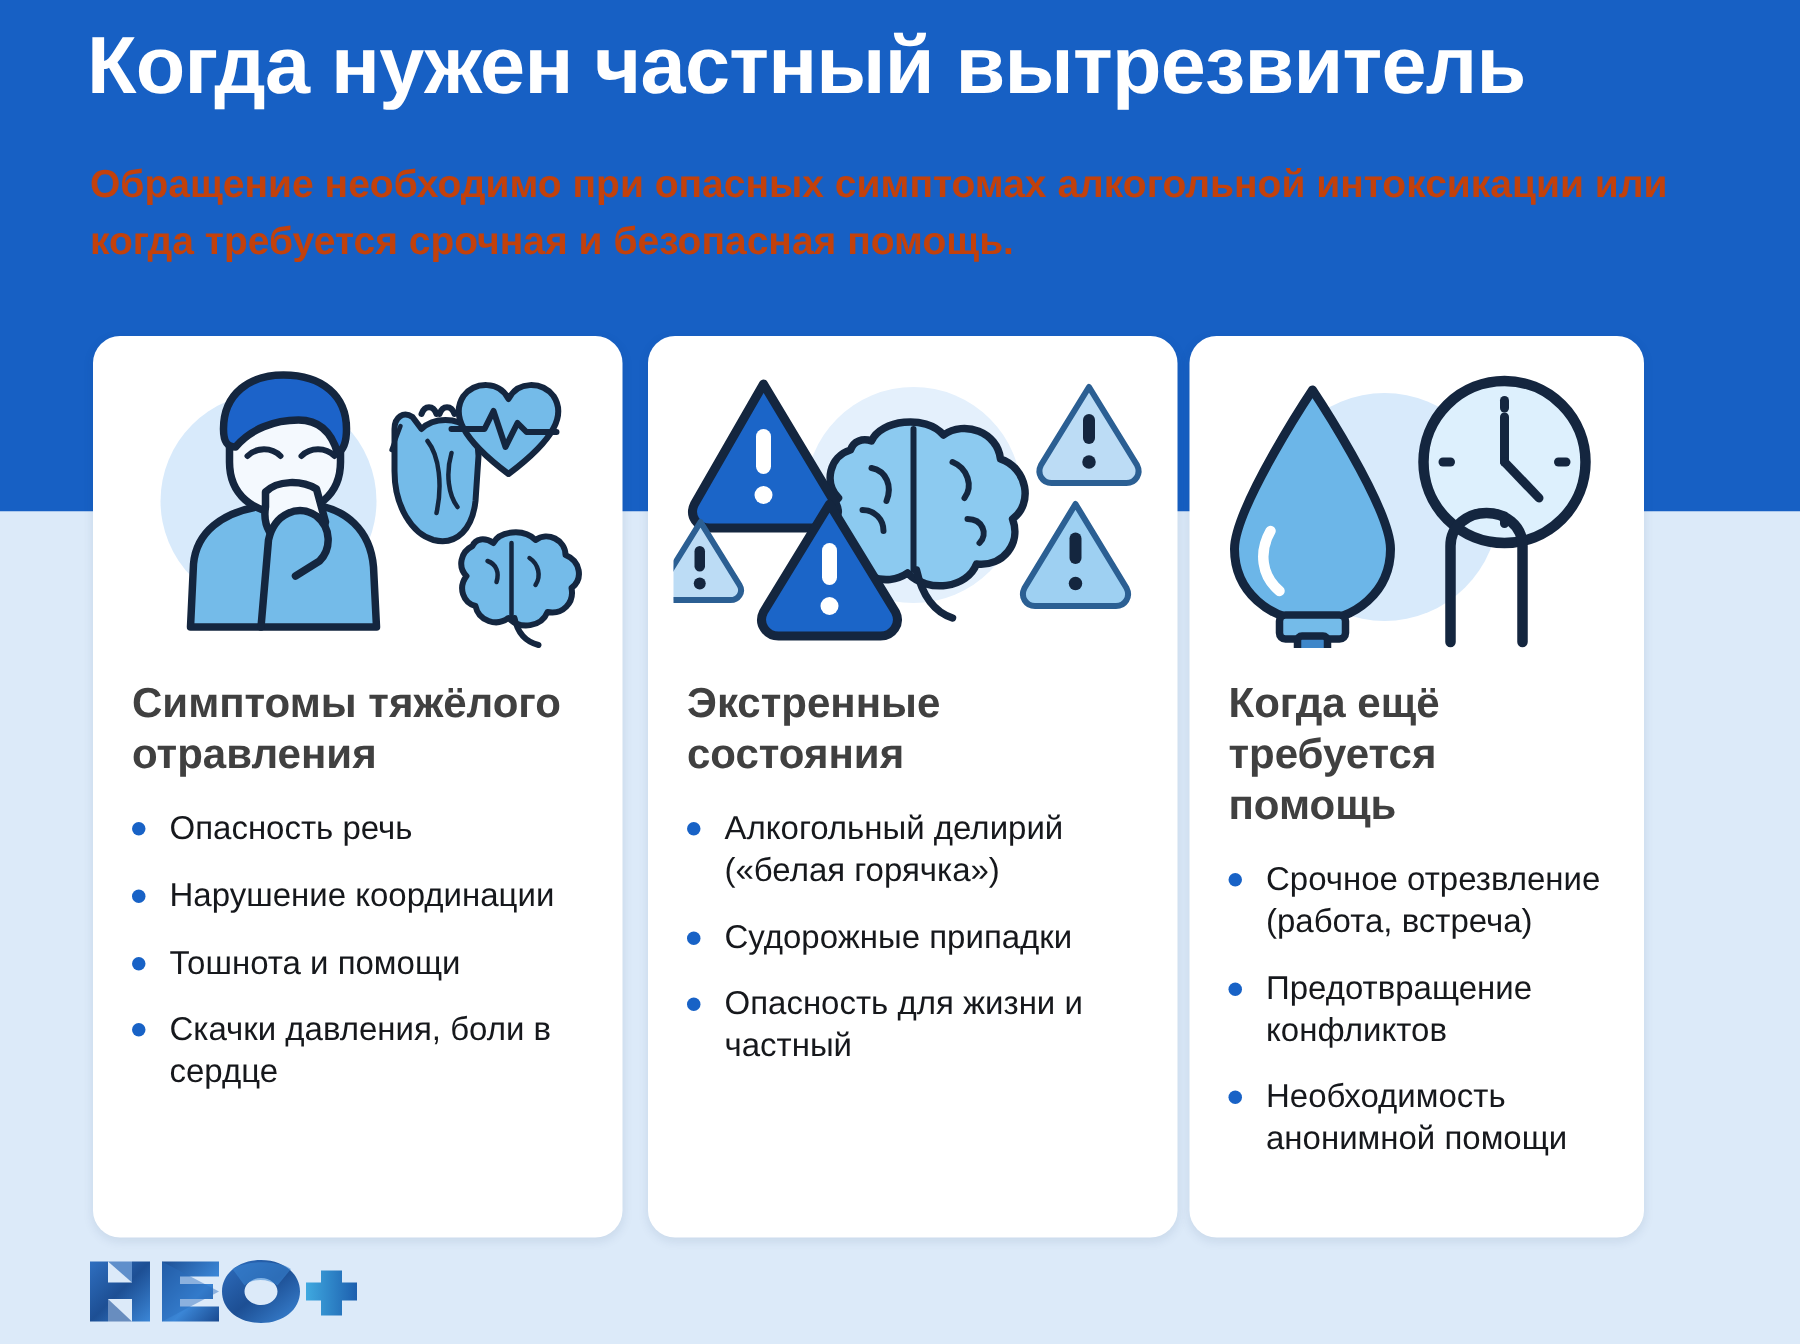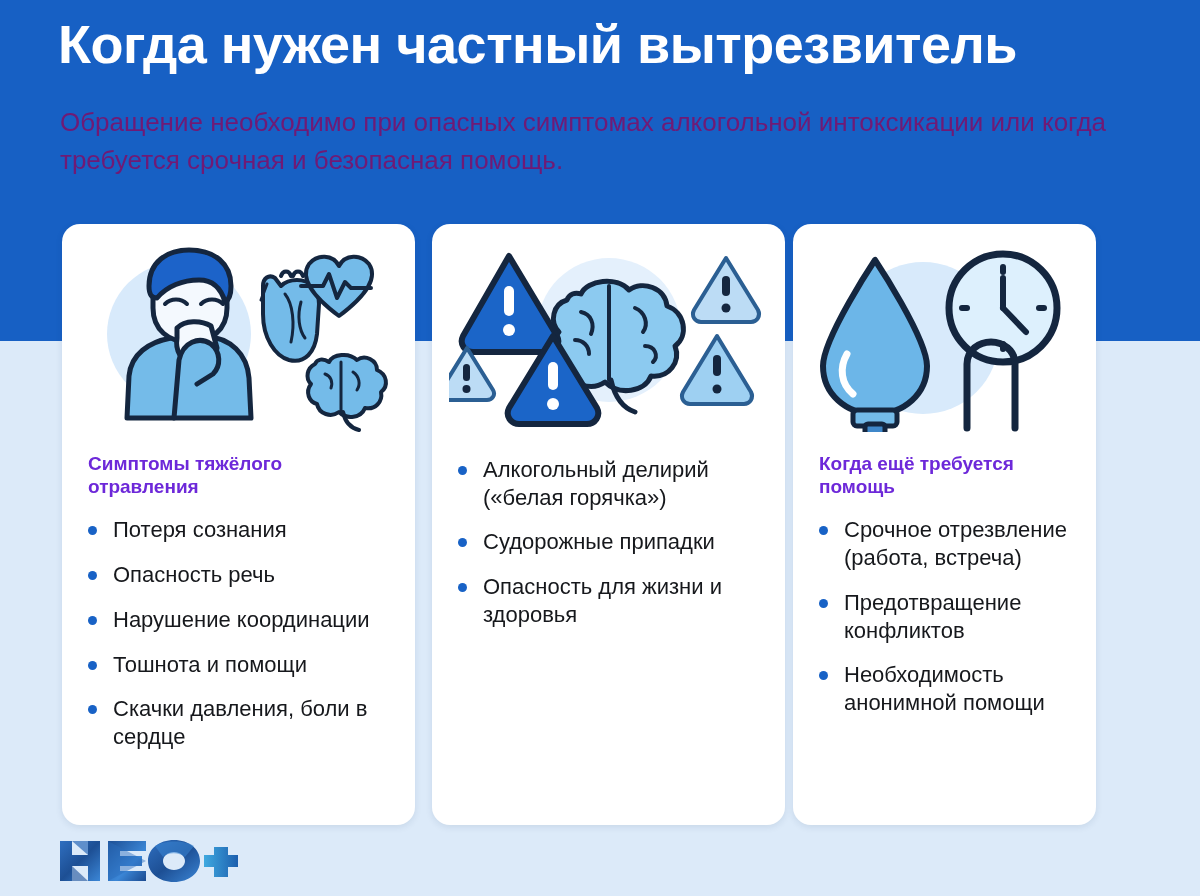--- a/index.html
+++ b/index.html
@@ -29,23 +29,23 @@
     position:absolute;left:58px;top:14px;width:1110px;
     color:#ffffff;
     font-size:54px;
     font-weight:bold;
     letter-spacing:-0.5px;
     line-height:1.12;
     white-space:nowrap;
   }
   .subtitle{
     position:absolute;left:60px;top:104px;width:1060px;
-    color:#701a75;
+    color:#c2410c;
     font-size:26px;
-    font-weight:normal;
+    font-weight:bold;
     line-height:1.45;
   }
 
   
   .cards{position:absolute;left:0;top:0;width:1200px;height:896px;}
   .card{
     position:absolute;
     top:224px;
     height:601px;
     background:#ffffff;
@@ -59,23 +59,23 @@
 
   .illus{
     position:relative;
     height:196px;
     margin:18px 0 0 0;
   }
   .illus svg{display:block;margin:0 auto;}
 
   .card-title{
     margin:14px 26px 0 26px;
-    font-size:19px;
+    font-size:28px;
     font-weight:bold;
-    color:#6d28d9;
+    color:#404040;
     line-height:1.22;
   }
   .bullets{
     list-style:none;
     margin:18px 22px 0 26px;
     padding:0;
   }
   .bullets li{
     position:relative;
     padding-left:25px;
@@ -150,21 +150,20 @@
             <path d="M236 122 C228 126 226 136 232 142 C226 150 230 160 238 162 C240 172 252 176 260 170 C268 178 282 176 286 166 C296 168 304 160 302 150 C310 144 308 132 298 128 C298 118 286 112 278 118 C270 110 254 112 250 120 C244 116 238 117 236 122 Z"></path>
             <path d="M262 120 L262 168" fill="none" stroke-width="3"></path>
             <path d="M246 132 C252 134 254 140 252 146" fill="none" stroke-width="3"></path>
             <path d="M274 130 C280 134 282 142 278 148" fill="none" stroke-width="3"></path>
             <path d="M264 170 C266 180 272 186 280 188" fill="none" stroke-width="4"></path>
           </g>
         </svg>
       </div>
       <div class="card-title">Симптомы тяжёлого отравления</div>
       <ul class="bullets">
-        <li><span class="dot"></span><span>Потеря сознания</span></li>
         <li><span class="dot"></span><span>Опасность речь</span></li>
         <li><span class="dot"></span><span>Нарушение координации</span></li>
         <li><span class="dot"></span><span>Тошнота и помощи</span></li>
         <li><span class="dot"></span><span>Скачки давления, боли в сердце</span></li>
       </ul>
     </div>
 
     <div class="card card-2">
       <div class="illus">
         <svg width="320" height="190" viewBox="0 0 320 190">
@@ -204,24 +203,25 @@
             <circle cx="277" cy="66" r="4.5" fill="#14263f"></circle>
           </g>
 
           <g>
             <path d="M268 94 L302 150 C305 156 301 162 295 162 L241 162 C235 162 231 156 234 150 Z" fill="#9ed0f2" stroke="#2b5f93" stroke-width="4" stroke-linejoin="round"></path>
             <rect x="264" y="113" width="8" height="21" rx="4" fill="#14263f"></rect>
             <circle cx="268" cy="147" r="4.5" fill="#14263f"></circle>
           </g>
         </svg>
       </div>
+      <div class="card-title">Экстренные состояния</div>
       <ul class="bullets">
         <li><span class="dot"></span><span>Алкогольный делирий («белая горячка»)</span></li>
         <li><span class="dot"></span><span>Судорожные припадки</span></li>
-        <li><span class="dot"></span><span>Опасность для жизни и здоровья</span></li>
+        <li><span class="dot"></span><span>Опасность для жизни и частный</span></li>
       </ul>
     </div>
 
     <div class="card card-3">
       <div class="illus">
         <svg width="300" height="190" viewBox="0 0 300 190">
           <circle cx="128" cy="96" r="76" fill="#d8eafb"></circle>
 
           <g>
             <path d="M80 18 C80 18 28 96 28 124 C28 152 51 172 80 172 C109 172 132 152 132 124 C132 96 80 18 80 18 Z" fill="#6cb6e8" stroke="#14263f" stroke-width="6" stroke-linejoin="round"></path>

